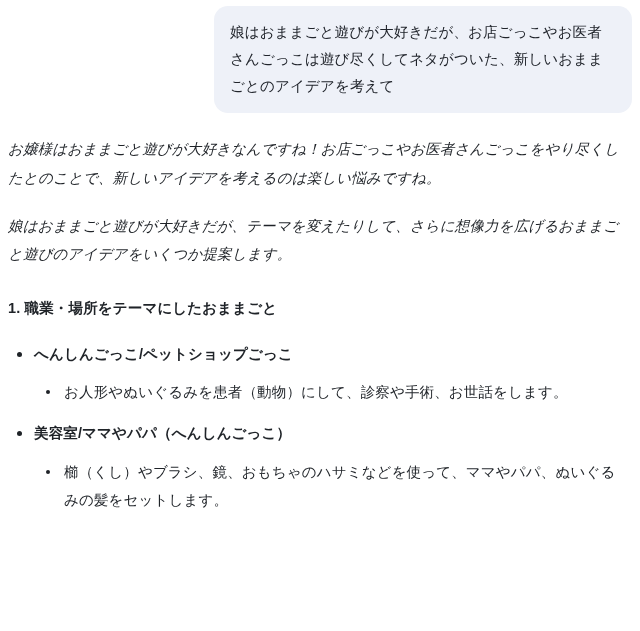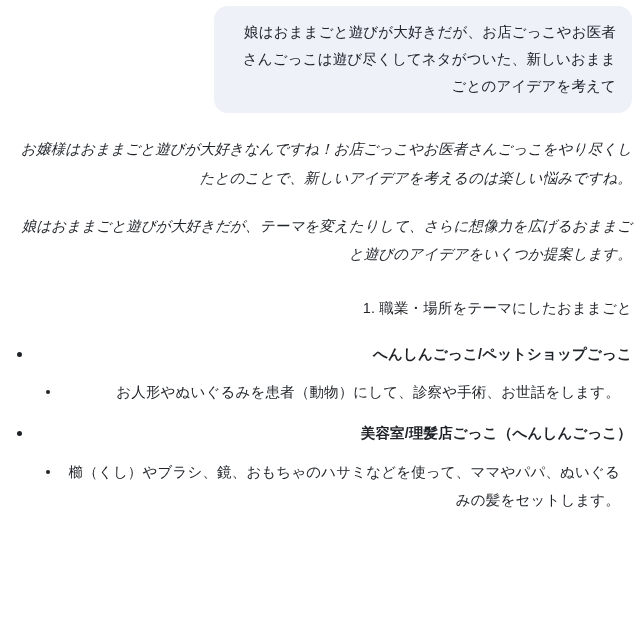--- a/index.html
+++ b/index.html
@@ -13,21 +13,20 @@
     font-family: "Liberation Sans", "DejaVu Sans", sans-serif;
     color: #1f2328;
     overflow: hidden;
   }
   .page {
     position: relative;
     width: 640px;
     height: 631px;
     box-sizing: border-box;
     padding: 0 8px;
-    text-align: right;
   }
   
   .user-row {
     display: flex;
     justify-content: flex-end;
     padding-top: 6px;
   }
   .user-bubble {
     background: #eef1f8;
     border-radius: 14px;
@@ -46,21 +45,21 @@
     line-height: 1.95;
     color: #1f2328;
     letter-spacing: .01em;
   }
   .answer p {
     margin: 0 0 20px 0;
     font-style: italic;
   }
   .answer h3 {
     font-size: 14.5px;
-    font-weight: normal;
+    font-weight: bold;
     margin: 26px 0 20px 0;
     line-height: 1.8;
     letter-spacing: .01em;
   }
   ul.lvl1 {
     margin: 0 0 0 0;
     padding-left: 26px;
     list-style: none;
   }
   ul.lvl1 > li {
@@ -120,21 +119,21 @@
 
 
     <ul class="lvl1">
       <li>
         <span>へんしんごっこ/ペットショップごっこ</span>
         <ul class="lvl2">
           <li>お人形やぬいぐるみを患者（動物）にして、診察や手術、お世話をします。</li>
         </ul>
       </li>
       <li>
-        <span>美容室/理髪店ごっこ（へんしんごっこ）</span>
+        <span>美容室/ママやパパ（へんしんごっこ）</span>
         <ul class="lvl2">
           <li>櫛（くし）やブラシ、鏡、おもちゃのハサミなどを使って、ママやパパ、ぬいぐるみの髪をセットします。</li>
 
         </ul>
       </li>
     </ul>
 
   </div>
 </div>
 

